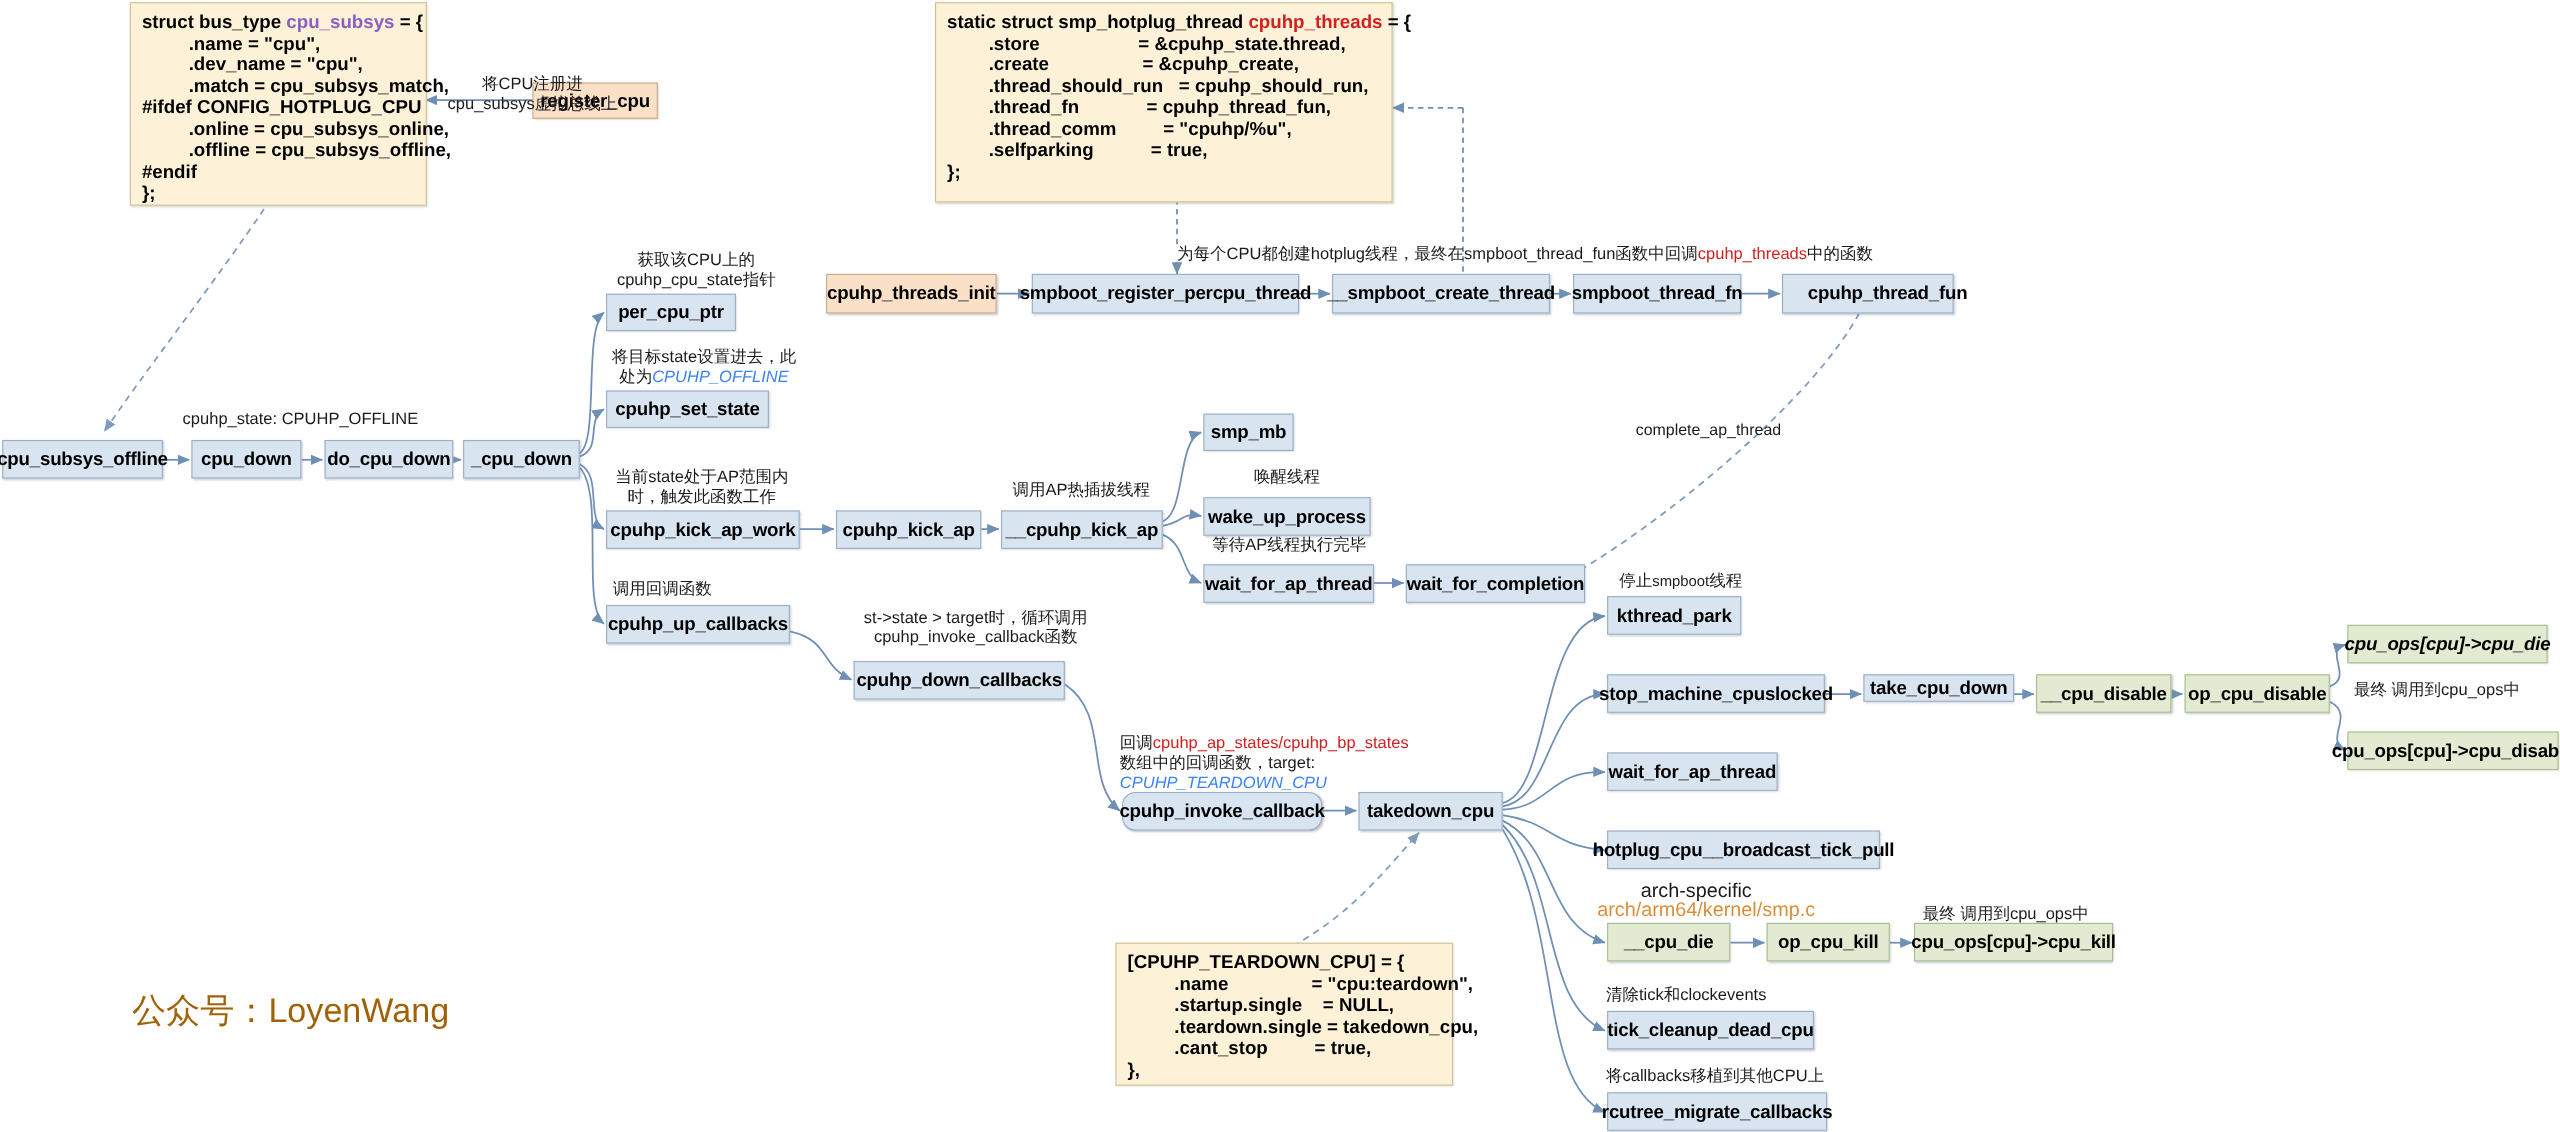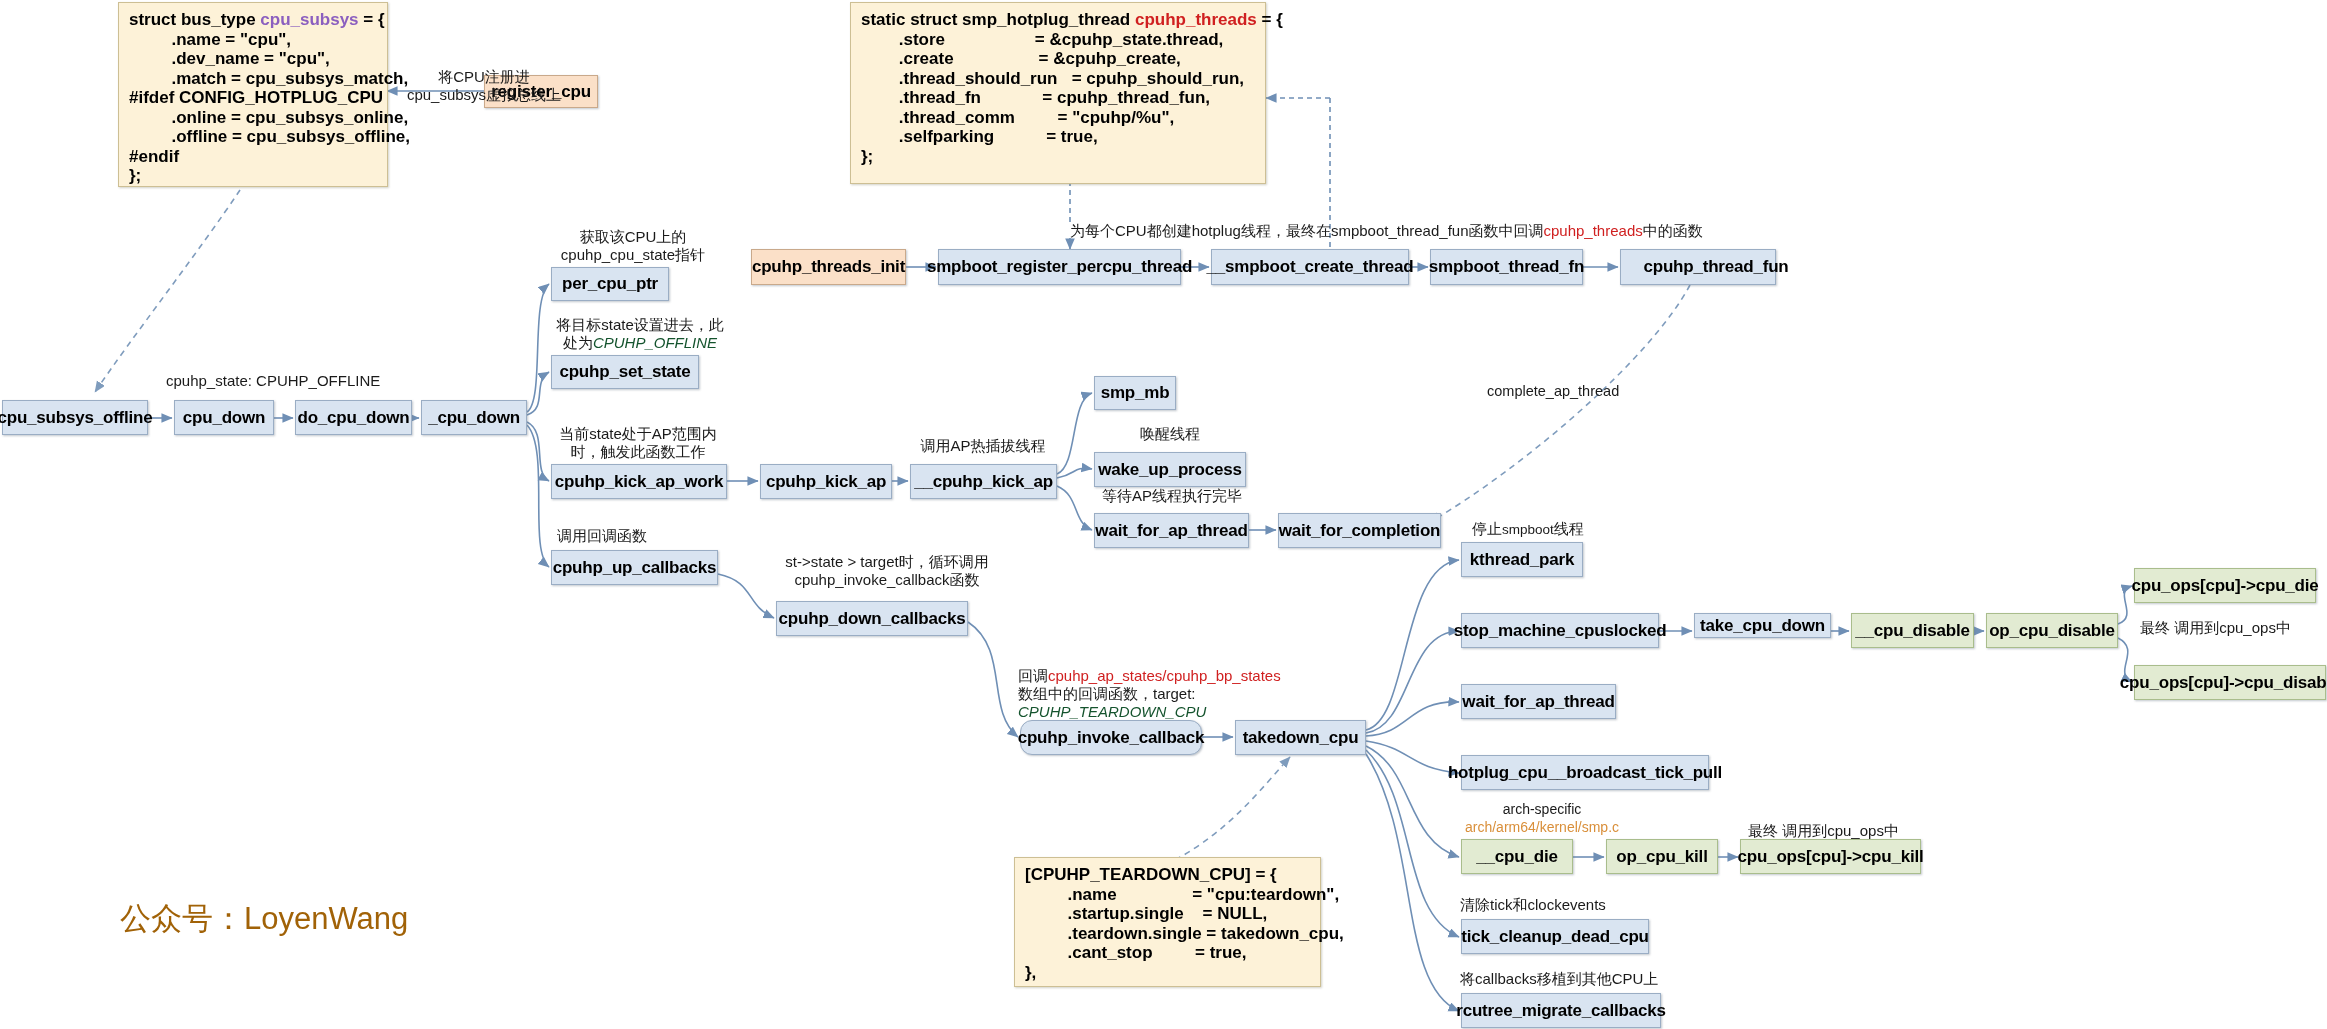--- a/index.html
+++ b/index.html
@@ -56,21 +56,21 @@
   .anno {
     position:absolute;
     font-size:15px;
     line-height:18px;
     color:#1a1a1a;
     white-space:nowrap;
     z-index:6;
   }
   .anno.ctr { text-align:center; }
   .anno .red   { color:#d02020; }
-  .anno .orangeit { color:#14532d; font-style:italic; }
+  .anno .orangeit { color:#3b82f6; font-style:italic; }
   .anno .orange   { color:#d98f3a; }
 
   .watermark {
     position:absolute;
     font-size:31px;
     color:#a16207;
     white-space:nowrap;
     z-index:6;
   }
 </style>
@@ -195,21 +195,21 @@
   <div class="anno ctr" style="left:540px; top:425px; width:196px;">当前state处于AP范围内<br>时，触发此函数工作</div>
   <div class="anno ctr" style="left:898px; top:437px; width:170px;">调用AP热插拔线程</div>
   <div class="anno ctr" style="left:1094px; top:425px; width:152px;">唤醒线程</div>
   <div class="anno ctr" style="left:1082px; top:487px; width:180px;">等待AP线程执行完毕</div>
   <div class="anno" style="left:1487px; top:382px; font-size:14.5px;">complete_ap_thread</div>
   <div class="anno" style="left:557px; top:527px;">调用回调函数</div>
   <div class="anno ctr" style="left:762px; top:553px; width:250px;">st-&gt;state &gt; target时，循环调用<br>cpuhp_invoke_callback函数</div>
   <div class="anno" style="left:1018px; top:667px;">回调<span class="red">cpuhp_ap_states/cpuhp_bp_states</span><br>数组中的回调函数，target:<br><span class="orangeit">CPUHP_TEARDOWN_CPU</span></div>
   <div class="anno" style="left:1472px; top:520px;">停止<span style="font-size:13.5px">smpboot</span>线程</div>
   <div class="anno" style="left:2140px; top:619px;">最终 调用到cpu_ops中</div>
-  <div class="anno ctr" style="left:1452px; top:800px; width:180px; font-size:14px;">arch-specific<br><span class="orange">arch/arm64/kernel/smp.c</span></div>
+  <div class="anno ctr" style="left:1452px; top:800px; width:180px; font-size:18px;">arch-specific<br><span class="orange">arch/arm64/kernel/smp.c</span></div>
   <div class="anno" style="left:1748px; top:822px;">最终 调用到cpu_ops中</div>
   <div class="anno" style="left:1460px; top:896px;">清除tick和clockevents</div>
   <div class="anno" style="left:1460px; top:970px;">将callbacks移植到其他CPU上</div>
 
   <div class="watermark" style="left: 120px; top: 898px;">公众号：LoyenWang</div>
 
   <div id="nodes">
       <div class="node orange" style="left: 484px; top: 75px; width: 114px; height: 33px;">
         <span>register_cpu</span>
       </div>
@@ -287,21 +287,21 @@
       </div>
       <div class="node blue" style="left: 1694px; top: 613px; width: 137px; height: 25px;">
         <span>take_cpu_down</span>
       </div>
       <div class="node green" style="left: 1851px; top: 613px; width: 123px; height: 35px;">
         <span>__cpu_disable</span>
       </div>
       <div class="node green" style="left: 1986px; top: 613px; width: 132px; height: 35px;">
         <span>op_cpu_disable</span>
       </div>
-      <div class="node green" style="left: 2134px; top: 568px; width: 182px; height: 35px;">
+      <div class="node green" style="left: 2134px; top: 568px; width: 182px; height: 35px; font-style: italic;">
         <span>cpu_ops[cpu]-&gt;cpu_die</span>
       </div>
       <div class="node green" style="left: 2134px; top: 665px; width: 192px; height: 35px;">
         <span>cpu_ops[cpu]-&gt;cpu_disable</span>
       </div>
       <div class="node blue" style="left: 1461px; top: 684px; width: 155px; height: 35px;">
         <span>wait_for_ap_thread</span>
       </div>
       <div class="node blue" style="left: 1461px; top: 755px; width: 248px; height: 35px;">
         <span>hotplug_cpu__broadcast_tick_pull</span>

